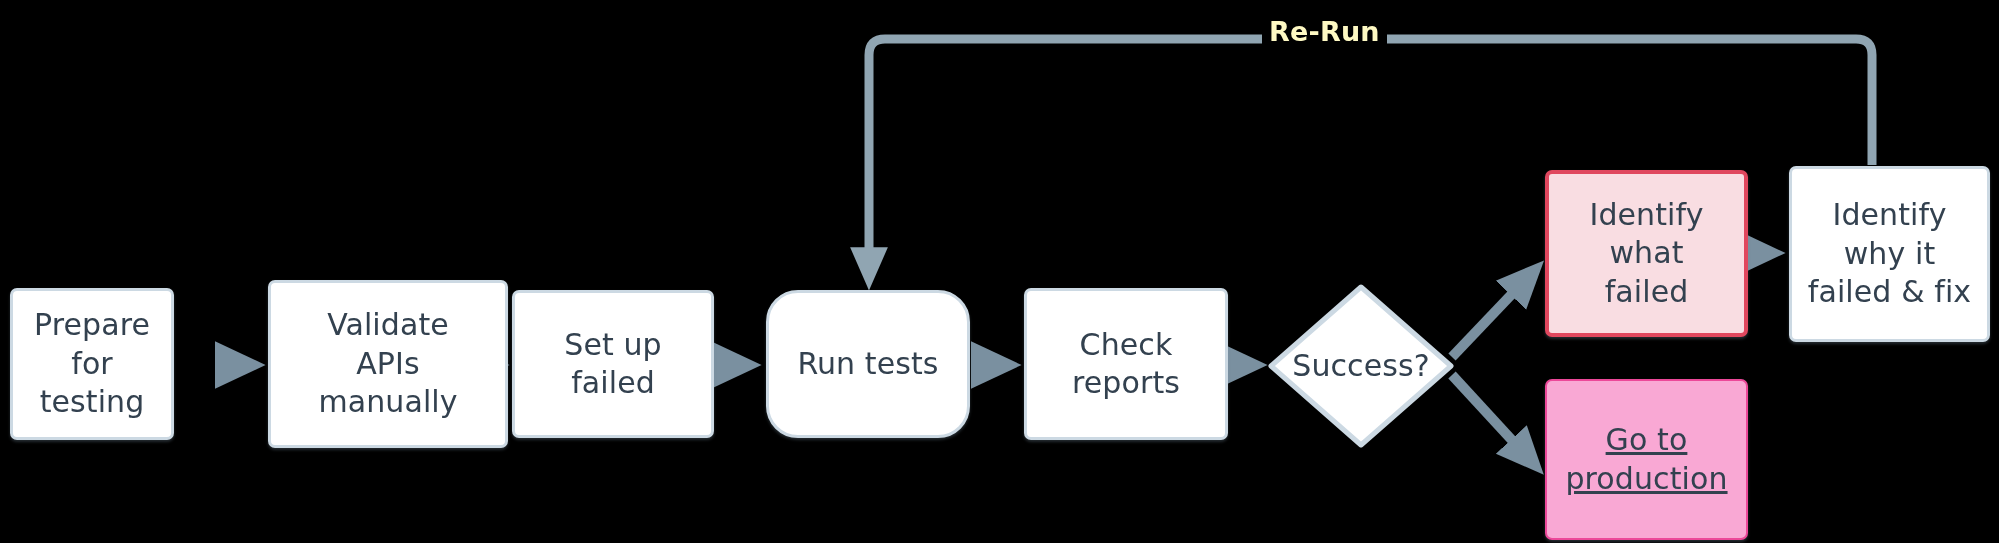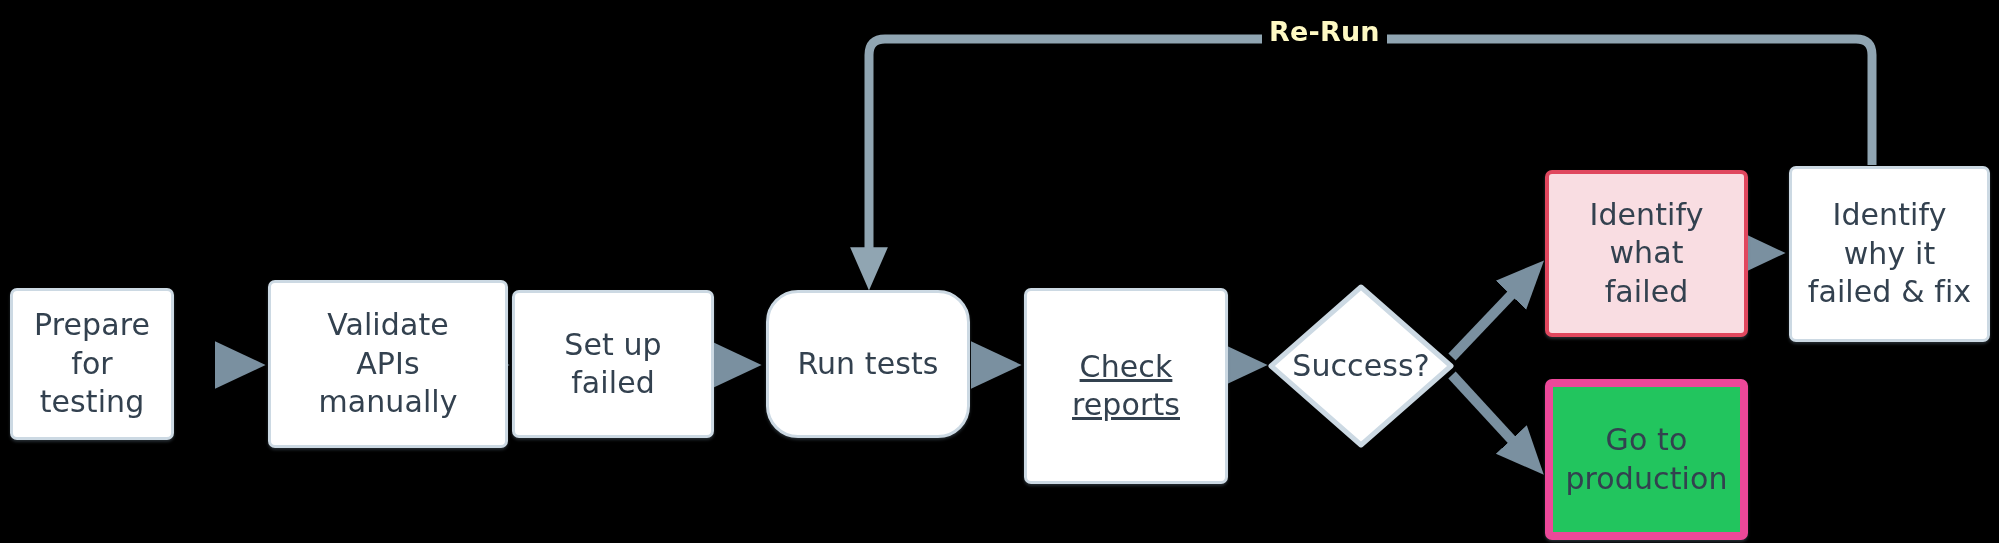--- a/index.html
+++ b/index.html
@@ -41,22 +41,23 @@
     background: #ffffff;
     border: 3px solid #ccd9e3;
     border-radius: 7px;
     box-shadow: 0 2px 3px rgba(120,144,160,0.30);
   }
   .node-rect.pink {
     background: #f9dde2;
     border: 4px solid #e0475e;
   }
   .node-rect.teal {
-    background: #22c55e;
-    border: 8px solid #ec4899;
+    background: #f9a8d4;
+    border: 2px solid #ec4899;
+    text-decoration: underline;
   }
   .node-label {
     display: block;
     padding: 0 10px;
     white-space: pre-line;
   }
   .node-diamond {
     background: transparent;
     border: none;
   }
@@ -131,21 +132,21 @@
   </div>
 
   <div class="node node-rect" style="left:512px; top:290px; width:202px; height:148px;">
     <span class="node-label">Set up failed</span>
   </div>
 
   <div class="node node-rect" style="left:766px; top:290px; width:204px; height:148px;border-radius:32px;">
     <span class="node-label">Run tests</span>
   </div>
 
-  <div class="node node-rect" style="left:1024px; top:288px; width:204px; height:196px;text-decoration:underline;">
+  <div class="node node-rect" style="left:1024px; top:288px; width:204px; height:152px;">
     <span class="node-label">Check
 reports</span>
   </div>
 
   <div class="node node-diamond" style="left:1266px; top:282px; width:190px; height:168px;">
     <svg class="diamond-shape" viewBox="0 0 190 168" xmlns="http://www.w3.org/2000/svg">
       <polygon points="95,5 185,84 95,163 5,84" fill="#ffffff" stroke="#ccd9e3" stroke-width="5" stroke-linejoin="round"></polygon>
     </svg>
     <span class="node-label diamond-text">Success?</span>
   </div>

